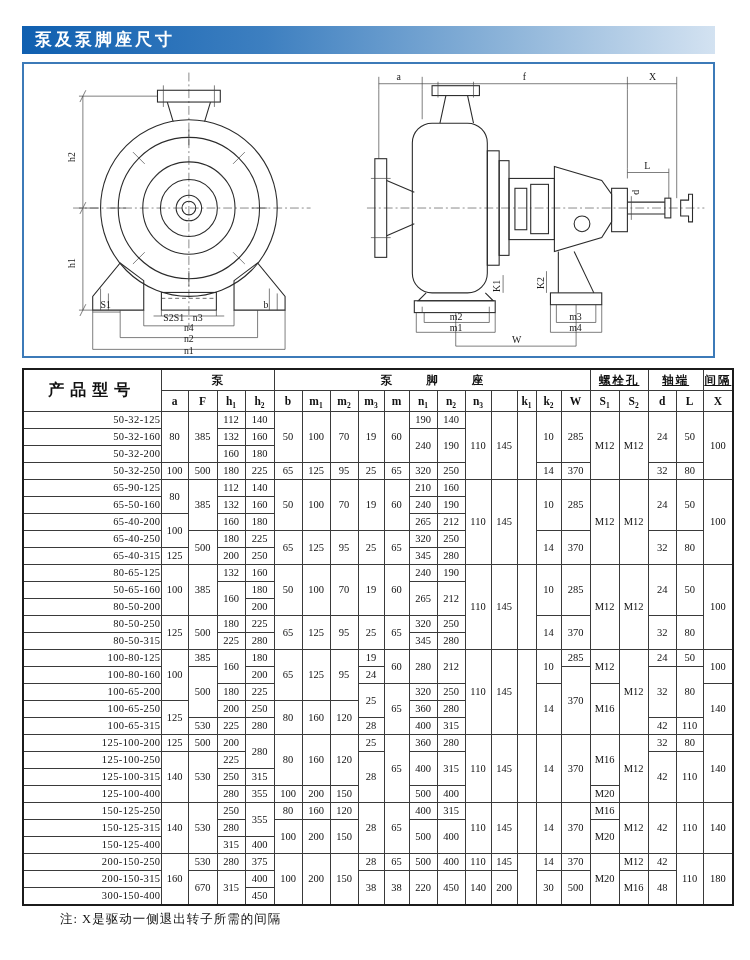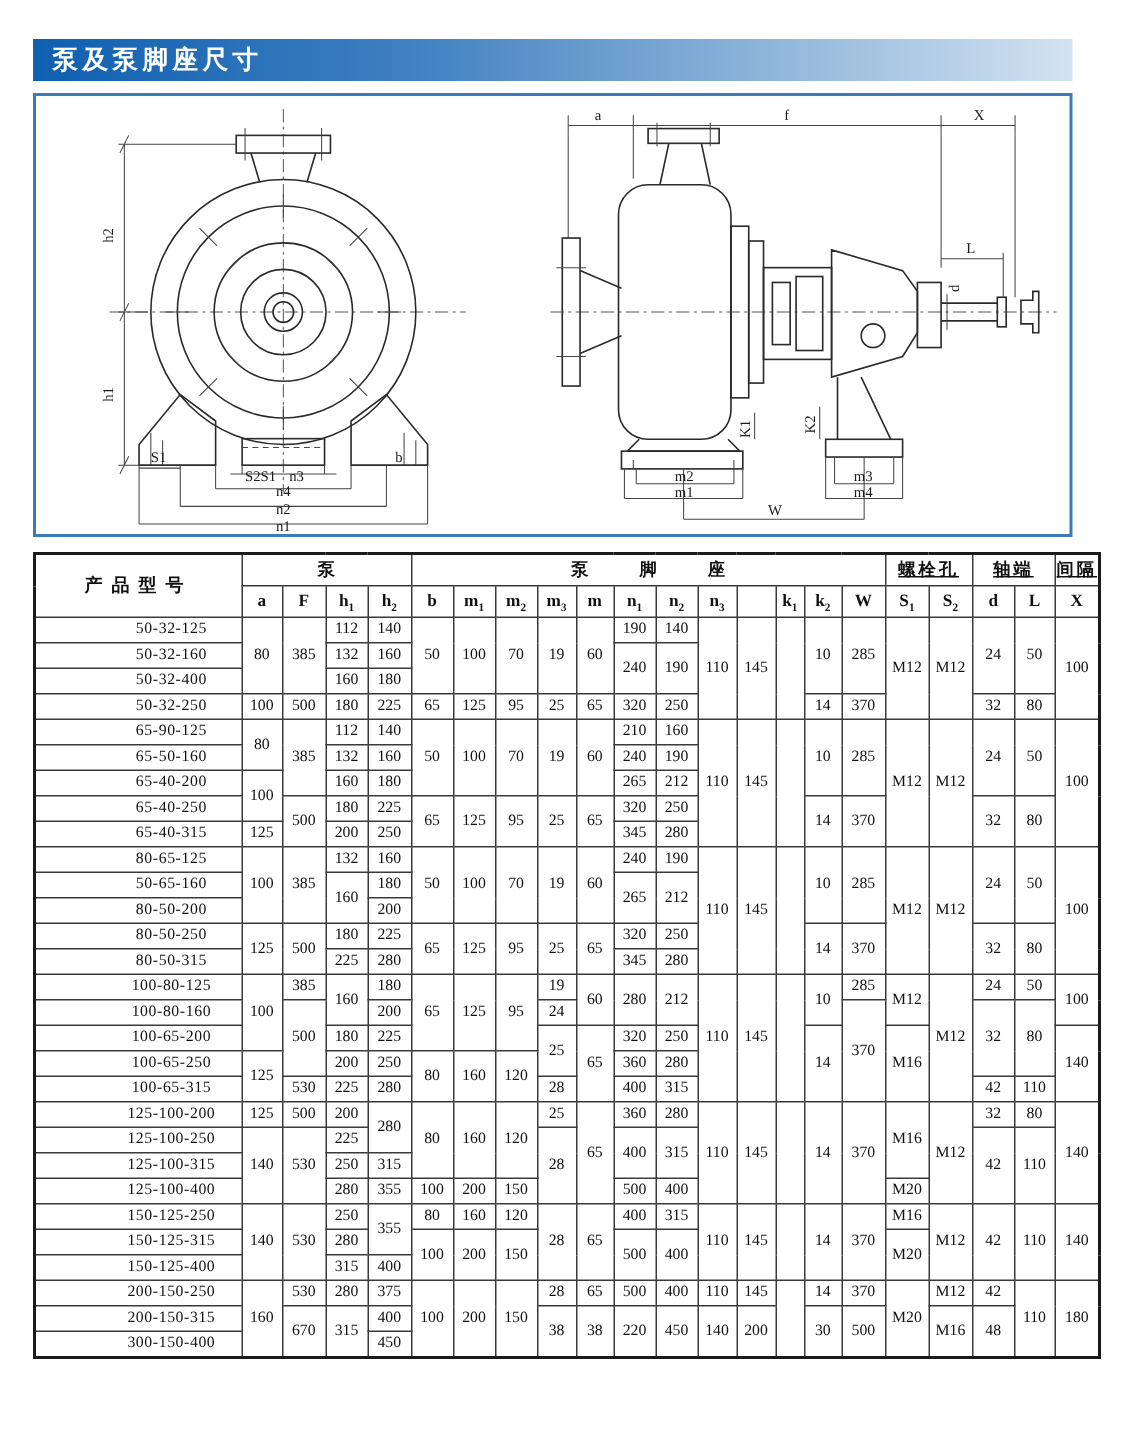--- a/index.html
+++ b/index.html
@@ -26,23 +26,23 @@
     border-collapse:collapse;table-layout:fixed;width:706px;margin-top:10px;
     border:2px solid #1b1b1b;
   }
   table.dims th,table.dims td{
     border:1px solid #3a3a3a;text-align:center;padding:0;
     font-size:10.5px;height:16px;line-height:1.05;overflow:hidden;white-space:nowrap;
   }
   table.dims thead th{font-size:11.5px;font-weight:bold;height:20px;}
   table.dims th.grp-wide{letter-spacing:34px;text-indent:34px;}
   table.dims th.grp-sp{letter-spacing:2px;text-decoration:underline;}
-  table.dims th.model-h{letter-spacing:6px;font-size:12px;}
+  table.dims th.model-h{letter-spacing:6px;font-size:16px;}
   table.dims sub{font-size:7.5px;line-height:0;}
-  table.dims td.model{text-align:center;padding-left:44px;letter-spacing:0.4px;}
+  table.dims td.model{text-align:right;padding-left:44px;letter-spacing:0.4px;}
   .note{margin:5px 0 0 38px;font-size:12.5px;letter-spacing:1px;}
 </style>
 </head>
 <body>
 
 <div class="page">
 
   <div class="title-bar">
     <span>泵及泵脚座尺寸</span>
   </div>
@@ -248,21 +248,21 @@
           <td rowspan="4">100</td>
         </tr>
         <tr>
           <td class="model">50-32-160</td>
           <td>132</td>
           <td>160</td>
           <td rowspan="2">240</td>
           <td rowspan="2">190</td>
         </tr>
         <tr>
-          <td class="model">50-32-400</td>
+          <td class="model">50-32-200</td>
           <td>160</td>
           <td>180</td>
         </tr>
         <tr>
           <td class="model">50-32-250</td>
           <td>100</td>
           <td>500</td>
           <td>180</td>
           <td>225</td>
           <td>65</td>
@@ -598,13 +598,14 @@
           <td rowspan="2">M16</td>
           <td rowspan="2">48</td>
         </tr>
         <tr>
           <td class="model">300-150-400</td>
           <td>450</td>
         </tr>
       </tbody>
   </table>
 
+  <div class="note">注: X是驱动一侧退出转子所需的间隔</div>
 </div>
 
 </body></html>

